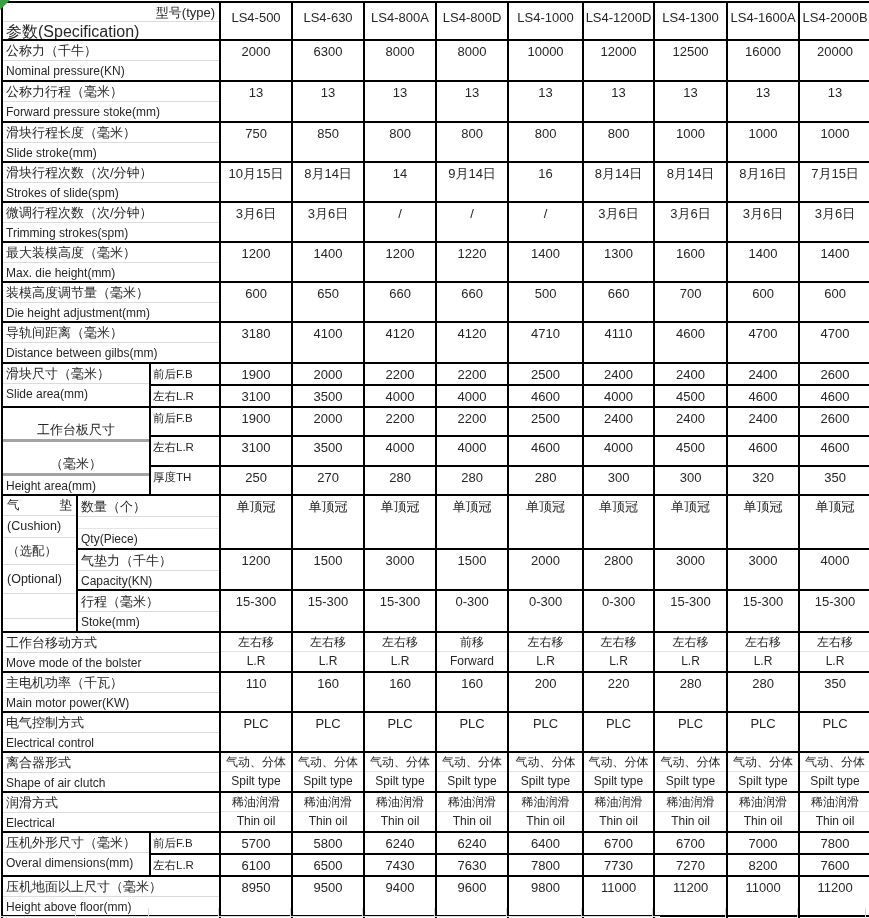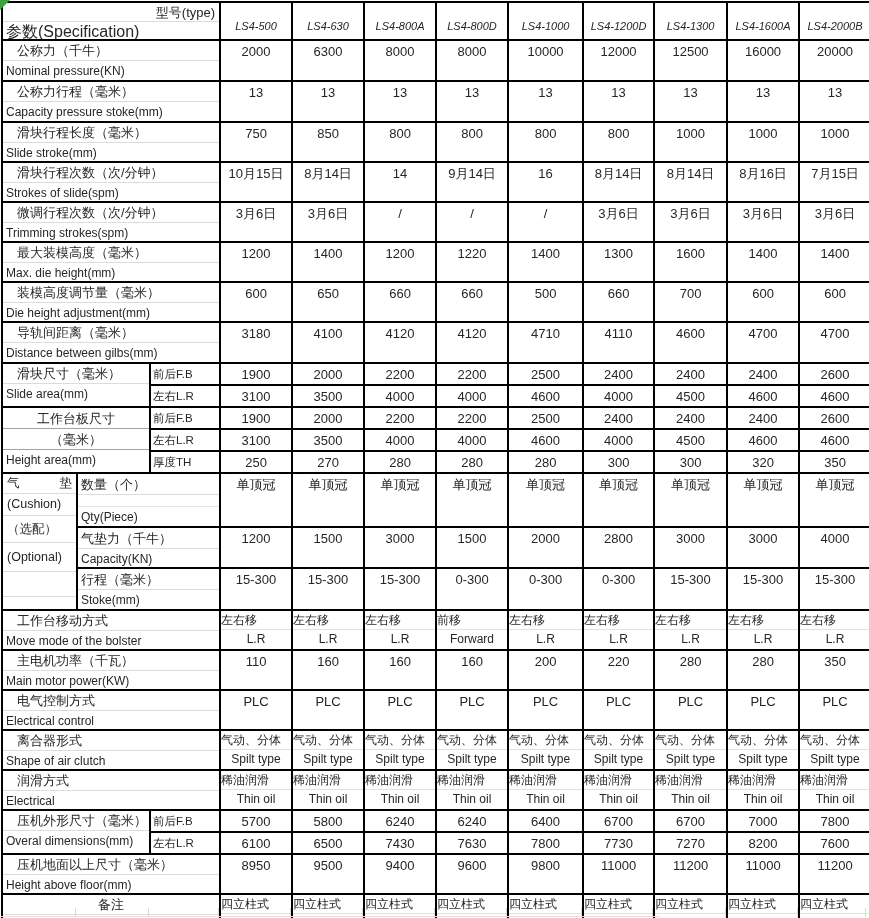--- a/index.html
+++ b/index.html
@@ -5,30 +5,30 @@
   html,body{margin:0;padding:0;background:#ffffff;}
   body{width:869px;height:918px;position:relative;overflow:hidden;
        font-family:"Liberation Sans","DejaVu Sans",sans-serif;color:#262626;}
   #sheet{position:absolute;top:1px;left:1px;}
   table{border-collapse:collapse;table-layout:fixed;width:866px;}
   td{border:2px solid #000;padding:0;vertical-align:top;overflow:hidden;}
   
   .czh{font-size:13px;line-height:17px;text-align:right;padding:1px 4px 0 2px;border-bottom:1px solid #dcdcdc;white-space:nowrap;}
   .cen{font-size:16px;line-height:15px;padding:2px 2px 0 3px;white-space:nowrap;}
   
-  .mh{font-size:11px;line-height:17px;text-align:center;padding-top:15px;white-space:nowrap;font-style:italic;}
+  .mh{font-size:13px;line-height:17px;text-align:center;padding-top:6px;white-space:nowrap;}
   
-  .lab .zh{font-size:13px;line-height:18px;padding:1px 2px 0 14px;border-bottom:1px solid #dcdcdc;white-space:nowrap;}
-  .lab .zhc{font-size:13px;line-height:19px;text-align:center;padding-top:1px;border-bottom:1px solid #a3a3a3;white-space:nowrap;}
+  .lab .zh{font-size:13px;line-height:18px;padding:1px 2px 0 3px;border-bottom:1px solid #dcdcdc;white-space:nowrap;}
+  .lab .zhc{font-size:13px;line-height:19px;text-align:center;padding-top:12px;border-bottom:3px solid #a3a3a3;white-space:nowrap;}
   .lab .en{font-size:12px;line-height:15px;padding:3px 2px 0 3px;white-space:nowrap;}
   
   .sv{font-size:11.5px;line-height:18px;padding:1px 1px 0 2px;white-space:nowrap;}
   
   .v{font-size:13px;line-height:18px;text-align:center;padding-top:2px;white-space:nowrap;}
-  .vz{font-size:12px;line-height:17px;text-align:left;padding-top:1px;border-bottom:1px solid #e2e2e2;white-space:nowrap;}
+  .vz{font-size:12px;line-height:17px;text-align:center;padding-top:1px;border-bottom:1px solid #e2e2e2;white-space:nowrap;}
   .ve{font-size:12px;line-height:15px;text-align:center;padding-top:2px;white-space:nowrap;}
   .serif-en .ve{font-family:"Liberation Serif","DejaVu Serif",serif;font-size:12.5px;}
   
   .cl{font-size:12.5px;line-height:19px;padding:0 4px;border-bottom:1px solid #dcdcdc;white-space:nowrap;}
   .cl.l2{line-height:21px;}
   .cl.l3{line-height:26px;text-align:left;}
   .cl.l4{line-height:28px;}
   .cl.stub{height:24px;}
   .cl.last{border-bottom:none;height:12px;}
   .spread{display:flex;justify-content:space-between;}
@@ -131,21 +131,21 @@
           <td>
             <div class="v">16000</div>
           </td>
           <td>
             <div class="v">20000</div>
           </td>
         </tr>
         <tr style="height: 41px;">
           <td class="lab" colspan="3">
             <div class="zh">公称力行程（毫米）</div>
-            <div class="en">Capacity pressure stoke(mm)</div>
+            <div class="en">Forward pressure stoke(mm)</div>
           </td>
           <td>
             <div class="v">13</div>
           </td>
           <td>
             <div class="v">13</div>
           </td>
           <td>
             <div class="v">13</div>
           </td>

